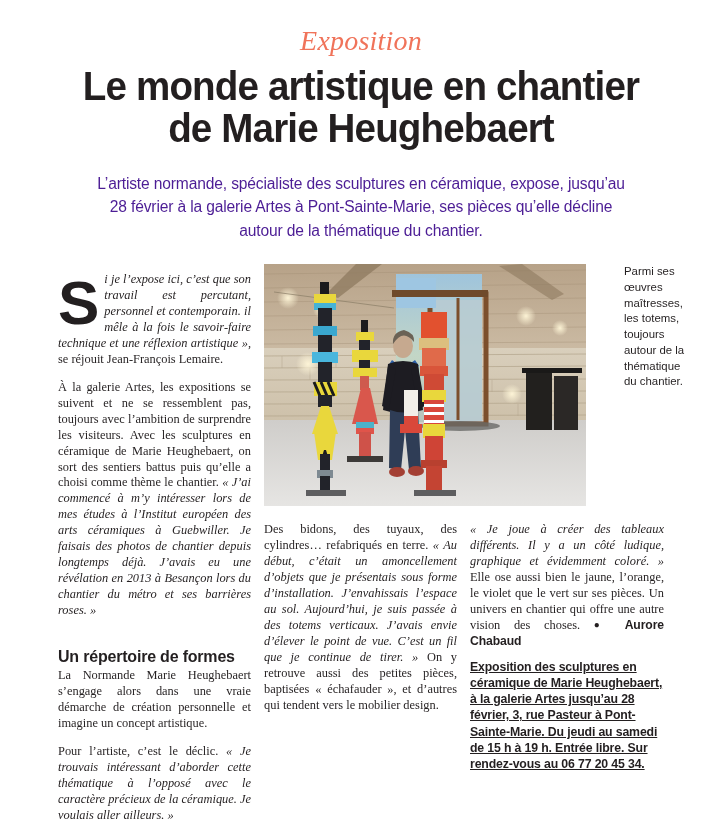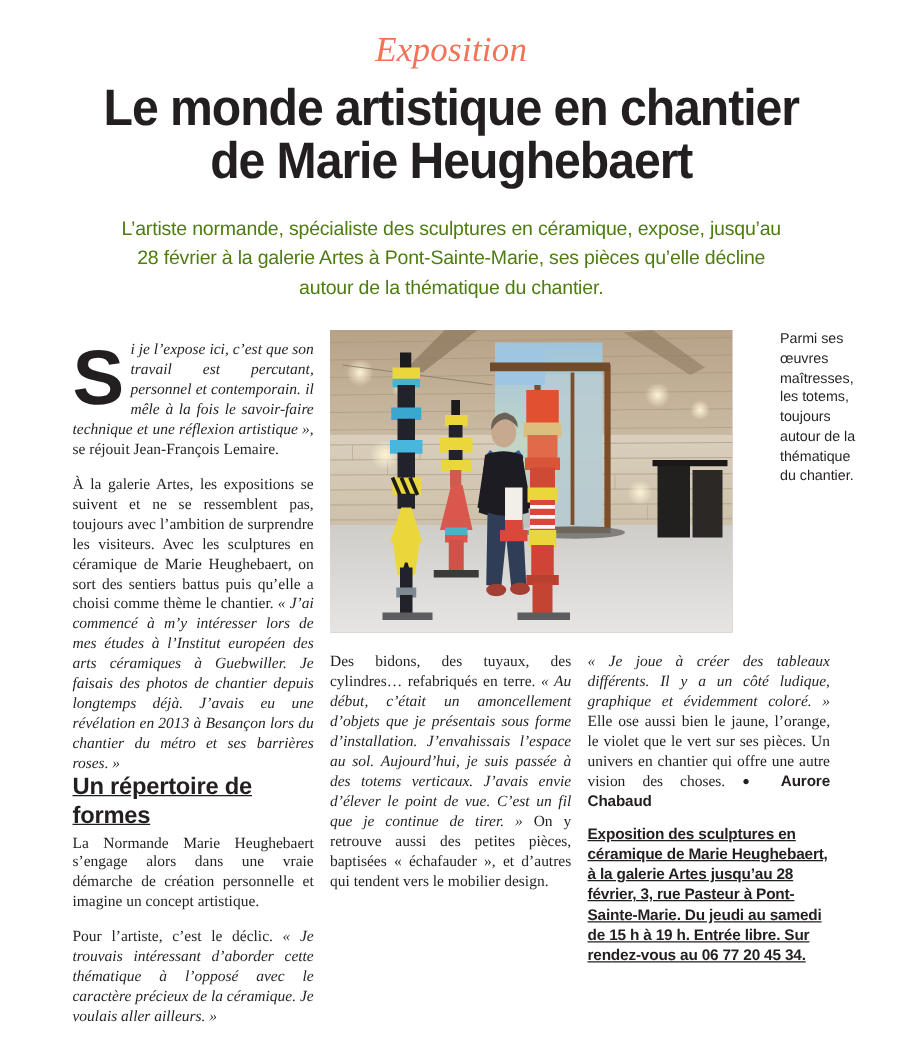--- a/index.html
+++ b/index.html
@@ -48,21 +48,21 @@
     margin: 8px 0 0 0;
     transform: scaleX(0.94);
     transform-origin: center top;
   }
   .standfirst {
     text-align: center;
     font-family: "Liberation Sans", sans-serif;
     font-weight: 400;
     font-size: 15.6px;
     line-height: 1.5;
-    color: #4d7c0f;
+    color: #4c1d95;
     margin: 22px 38px 0 38px;
     letter-spacing: -0.15px;
   }
 
   
   .body-wrap {
     position: relative;
     margin-top: 22px;
   }
   .cols {
@@ -100,26 +100,25 @@
     line-height: 0.80;
     padding: 4px 5px 0 0;
     margin-top: 2px;
     font-style: normal;
     color: #231f20;
   }
 
   .subhead {
     font-family: "Liberation Sans", sans-serif;
     font-weight: 700;
-    font-size: 19px;
+    font-size: 16px;
     line-height: 1.2;
-    margin: 0 0 2px 0;
+    margin: 28px 0 2px 0;
     text-align: left;
     letter-spacing: -0.2px;
-    text-decoration: underline;
   }
 
   
   .photo-gap { display: block; }
 
   
   .photo {
     position: absolute;
     left: 206px;
     top: 0;

